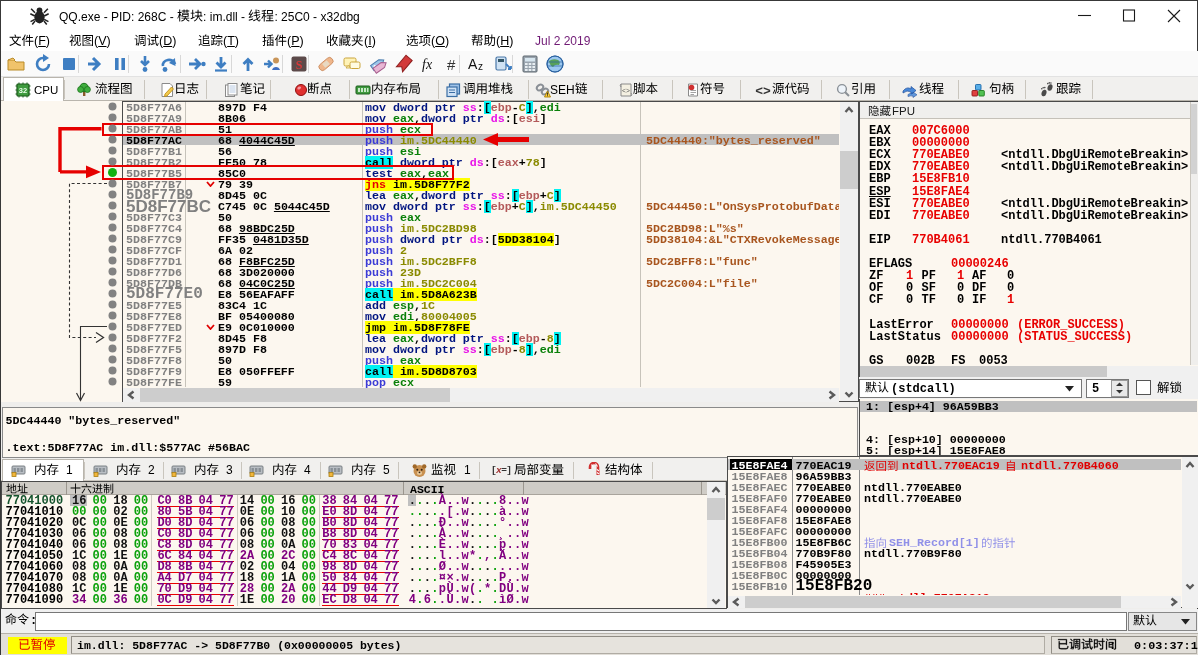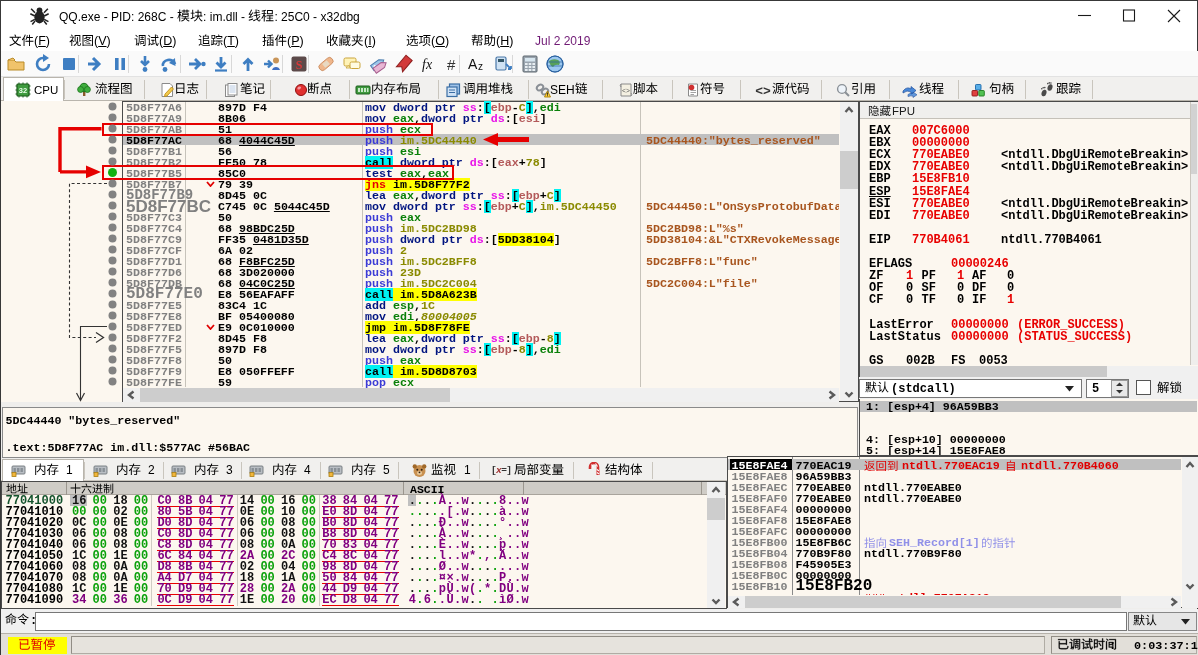--- a/index.html
+++ b/index.html
@@ -420,21 +420,21 @@
     <div class="r" style="left:217px;top:276.5px;font-size:11.65px;line-height:11px;font-family:'Liberation Mono',monospace;font-weight:bold;color:#000">68 <span style="color:#000;text-decoration:underline;">04C0C25D</span></div>
     <div class="r" style="left:364px;top:276.5px;font-size:11.65px;line-height:11px;font-family:'Liberation Mono',monospace;font-weight:bold;color:#000"><span style="color:#3b3bd6;">push</span> <span style="color:#8a8a00;">im.5DC2C004</span></div>
     <div class="r" style="left:125px;top:287.5px;font-size:16px;line-height:11px;font-family:'Liberation Mono',monospace;font-weight:bold;color:#000"><span style="color:#808080;">5D8F77E0</span></div>
     <div class="r" style="left:217px;top:287.5px;font-size:11.65px;line-height:11px;font-family:'Liberation Mono',monospace;font-weight:bold;color:#000">E8 56EAFAFF</div>
     <div class="r" style="left:364px;top:287.5px;font-size:11.65px;line-height:11px;font-family:'Liberation Mono',monospace;font-weight:bold;color:#000"><span style="color:#000;background:#00f2f2;">call</span><span style="color:#000;background:#ffff00;"> </span><span style="color:#000;background:#ffff00;">im.5D8A623B</span></div>
     <div class="r" style="left:125px;top:298.5px;font-size:11.65px;line-height:11px;font-family:'Liberation Mono',monospace;font-weight:bold;color:#000"><span style="color:#808080;">5D8F77E5</span></div>
     <div class="r" style="left:217px;top:298.5px;font-size:11.65px;line-height:11px;font-family:'Liberation Mono',monospace;font-weight:bold;color:#000">83C4 1C</div>
     <div class="r" style="left:364px;top:298.5px;font-size:11.65px;line-height:11px;font-family:'Liberation Mono',monospace;font-weight:bold;color:#000"><span style="color:#001480;">add</span> <span style="color:#098009;">esp</span>,<span style="color:#8a8a00;">1C</span></div>
     <div class="r" style="left:125px;top:309.5px;font-size:11.65px;line-height:11px;font-family:'Liberation Mono',monospace;font-weight:bold;color:#000"><span style="color:#808080;">5D8F77E8</span></div>
     <div class="r" style="left:217px;top:309.5px;font-size:11.65px;line-height:11px;font-family:'Liberation Mono',monospace;font-weight:bold;color:#000">BF 05400080</div>
-    <div class="r" style="left:364px;top:309.5px;font-size:11.65px;line-height:11px;font-family:'Liberation Mono',monospace;font-weight:bold;color:#000"><span style="color:#001480;">mov</span> <span style="color:#098009;">edi</span>,<span style="color:#8a8a00;font-style:italic;">80004005</span></div>
+    <div class="r" style="left:364px;top:309.5px;font-size:11.65px;line-height:11px;font-family:'Liberation Mono',monospace;font-weight:bold;color:#000"><span style="color:#001480;">mov</span> <span style="color:#098009;">edi</span>,<span style="color:#8a8a00;">80004005</span></div>
     <div class="r" style="left:125px;top:320.5px;font-size:11.65px;line-height:11px;font-family:'Liberation Mono',monospace;font-weight:bold;color:#000"><span style="color:#808080;">5D8F77ED</span></div>
     <div class="r" style="left:217px;top:320.5px;font-size:11.65px;line-height:11px;font-family:'Liberation Mono',monospace;font-weight:bold;color:#000">E9 0C010000</div>
     <div class="r" style="left:364px;top:320.5px;font-size:11.65px;line-height:11px;font-family:'Liberation Mono',monospace;font-weight:bold;color:#000"><span style="color:#000;background:#ffff00;">jmp</span><span style="color:#000;background:#ffff00;"> </span><span style="color:#000;background:#ffff00;">im.5D8F78FE</span></div>
     <div class="r" style="left:125px;top:331.5px;font-size:11.65px;line-height:11px;font-family:'Liberation Mono',monospace;font-weight:bold;color:#000"><span style="color:#808080;">5D8F77F2</span></div>
     <div class="r" style="left:217px;top:331.5px;font-size:11.65px;line-height:11px;font-family:'Liberation Mono',monospace;font-weight:bold;color:#000">8D45 F8</div>
     <div class="r" style="left:364px;top:331.5px;font-size:11.65px;line-height:11px;font-family:'Liberation Mono',monospace;font-weight:bold;color:#000"><span style="color:#001480;">lea</span> <span style="color:#098009;">eax</span>,<span style="color:#001480;">dword ptr</span> <span style="color:#e813e8;">ss</span>:<span style="color:#000;background:#00f2f2;">[</span><span style="color:#b35959;">ebp</span>-<span style="color:#8a8a00;">8</span><span style="color:#000;background:#00f2f2;">]</span></div>
     <div class="r" style="left:125px;top:342.5px;font-size:11.65px;line-height:11px;font-family:'Liberation Mono',monospace;font-weight:bold;color:#000"><span style="color:#808080;">5D8F77F5</span></div>
     <div class="r" style="left:217px;top:342.5px;font-size:11.65px;line-height:11px;font-family:'Liberation Mono',monospace;font-weight:bold;color:#000">897D F8</div>
     <div class="r" style="left:364px;top:342.5px;font-size:11.65px;line-height:11px;font-family:'Liberation Mono',monospace;font-weight:bold;color:#000"><span style="color:#001480;">mov</span> <span style="color:#001480;">dword ptr</span> <span style="color:#e813e8;">ss</span>:<span style="color:#000;background:#00f2f2;">[</span><span style="color:#b35959;">ebp</span>-<span style="color:#8a8a00;">8</span><span style="color:#000;background:#00f2f2;">]</span>,<span style="color:#098009;">edi</span></div>
     <div class="r" style="left:125px;top:353.5px;font-size:11.65px;line-height:11px;font-family:'Liberation Mono',monospace;font-weight:bold;color:#000"><span style="color:#808080;">5D8F77F8</span></div>
@@ -1032,20 +1032,21 @@
       <path d="M1 1 L5.5 6.5 L10 1 Z" fill="#222"></path>
     </svg>
     <div style="position:absolute;left:0px;top:632px;width:1198px;height:23px;background:#e2dfd9;border-top:1px solid #b5b1a9"></div>
     <div style="position:absolute;left:7px;top:635.5px;width:59px;height:17px;background:#ffff00"></div>
     <div style="position:absolute;left:17px;top:637px;width:38px;line-height:0"><svg width="38" height="14" viewBox="0 0 38 14" style="overflow:visible">
         <use href="#g74" fill="#e00000" transform="translate(0.0,11.00) scale(0.01250,-0.01250)"></use>
         <use href="#g75" fill="#e00000" transform="translate(12.5,11.00) scale(0.01250,-0.01250)"></use>
         <use href="#g76" fill="#e00000" transform="translate(25.0,11.00) scale(0.01250,-0.01250)"></use>
       </svg></div>
     <div style="position:absolute;left:70px;top:634.5px;width:974px;height:18.5px;border:1px solid #b0aca4;border-top-color:#918d85;border-left-color:#918d85;background:#e6e3dd"></div>
+    <div class="r" style="left:76px;top:638px;font-size:11.5px;font-family:'Liberation Mono',monospace;font-weight:bold;color:#000">im.dll: 5D8F77AC -&gt; 5D8F77B0 (0x00000005 bytes)</div>
     <div style="position:absolute;left:1050px;top:634.5px;width:146px;height:18.5px;border:1px solid #b0aca4;border-top-color:#918d85;border-left-color:#918d85"></div>
     <div style="position:absolute;left:1056px;top:637px;width:60px;line-height:0"><svg width="60" height="14" viewBox="0 0 60 14" style="overflow:visible">
         <use href="#g74" fill="#000" stroke="#000" stroke-width="25" transform="translate(0.0,10.56) scale(0.01200,-0.01200)"></use>
         <use href="#g8" fill="#000" stroke="#000" stroke-width="25" transform="translate(12.0,10.56) scale(0.01200,-0.01200)"></use>
         <use href="#g9" fill="#000" stroke="#000" stroke-width="25" transform="translate(24.0,10.56) scale(0.01200,-0.01200)"></use>
         <use href="#g77" fill="#000" stroke="#000" stroke-width="25" transform="translate(36.0,10.56) scale(0.01200,-0.01200)"></use>
         <use href="#g78" fill="#000" stroke="#000" stroke-width="25" transform="translate(48.0,10.56) scale(0.01200,-0.01200)"></use>
       </svg></div>
     <div class="r" style="left:1108px;top:637.5px;font-size:12px;font-family:'Liberation Mono',monospace;font-weight:bold;color:#000;font-weight:bold">:</div>
     <div class="r" style="left:1133px;top:638px;font-size:11.8px;font-family:'Liberation Mono',monospace;font-weight:bold;color:#000">0:03:37:11</div>

